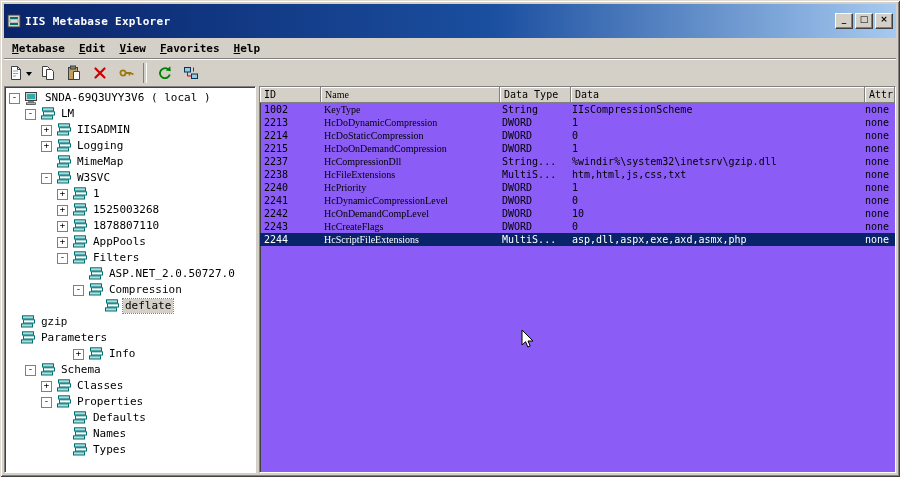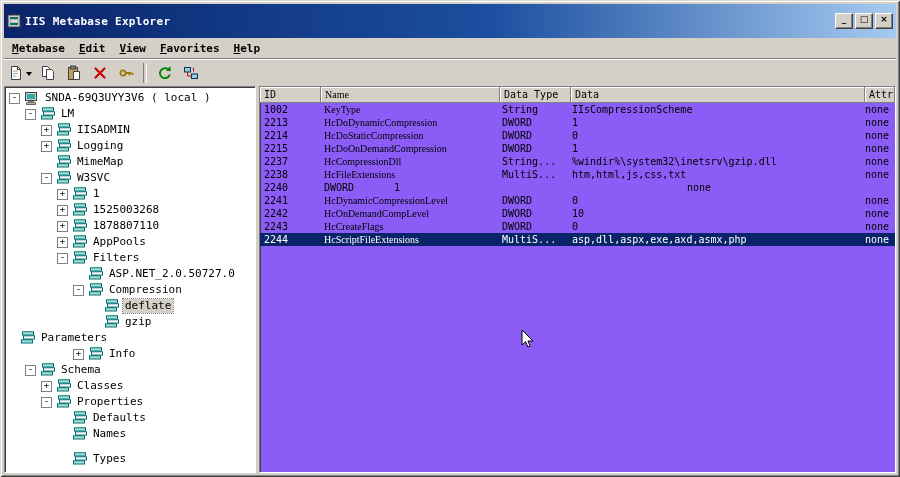--- a/index.html
+++ b/index.html
@@ -305,21 +305,21 @@
             <svg width="16" height="14" viewBox="0 0 16 14">
               <g stroke="#007070" stroke-width="1">
                 <rect x="2.5" y="0.8" width="11" height="3.2" fill="#aadddd"></rect>
                 <rect x="3.5" y="4.8" width="11" height="3.2" fill="#ffffff"></rect>
                 <rect x="1.5" y="8.8" width="11" height="3.2" fill="#aadddd"></rect>
               </g>
             </svg>
           </span>
           <span class="tree-label selected">deflate</span>
         </div>
-        <div class="tree-row" style="padding-left: 84px;">
+        <div class="tree-row" style=" font-family: Liberation Mono, monospace;">
           <span class="exp-spacer"></span>
           <span class="icon tree-icon">
             <svg width="16" height="14" viewBox="0 0 16 14">
               <g stroke="#007070" stroke-width="1">
                 <rect x="2.5" y="0.8" width="11" height="3.2" fill="#aadddd"></rect>
                 <rect x="3.5" y="4.8" width="11" height="3.2" fill="#ffffff"></rect>
                 <rect x="1.5" y="8.8" width="11" height="3.2" fill="#aadddd"></rect>
               </g>
             </svg>
           </span>
@@ -409,21 +409,21 @@
             <svg width="16" height="14" viewBox="0 0 16 14">
               <g stroke="#007070" stroke-width="1">
                 <rect x="2.5" y="0.8" width="11" height="3.2" fill="#aadddd"></rect>
                 <rect x="3.5" y="4.8" width="11" height="3.2" fill="#ffffff"></rect>
                 <rect x="1.5" y="8.8" width="11" height="3.2" fill="#aadddd"></rect>
               </g>
             </svg>
           </span>
           <span class="tree-label">Names</span>
         </div>
-        <div class="tree-row" style="padding-left: 52px; margin-top: 9px;">
+        <div class="tree-row" style="padding-left: 52px;">
           <span class="exp-spacer"></span>
           <span class="icon tree-icon">
             <svg width="16" height="14" viewBox="0 0 16 14">
               <g stroke="#007070" stroke-width="1">
                 <rect x="2.5" y="0.8" width="11" height="3.2" fill="#aadddd"></rect>
                 <rect x="3.5" y="4.8" width="11" height="3.2" fill="#ffffff"></rect>
                 <rect x="1.5" y="8.8" width="11" height="3.2" fill="#aadddd"></rect>
               </g>
             </svg>
           </span>
@@ -477,20 +477,21 @@
           </div>
           <div class="lrow">
             <div class="lcell c0">2238</div>
             <div class="lcell c1">HcFileExtensions</div>
             <div class="lcell c2">MultiS...</div>
             <div class="lcell c3">htm,html,js,css,txt</div>
             <div class="lcell c4">none</div>
           </div>
           <div class="lrow">
             <div class="lcell c0">2240</div>
+            <div class="lcell c1">HcPriority</div>
             <div class="lcell c2">DWORD</div>
             <div class="lcell c3">1</div>
             <div class="lcell c4">none</div>
           </div>
           <div class="lrow">
             <div class="lcell c0">2241</div>
             <div class="lcell c1">HcDynamicCompressionLevel</div>
             <div class="lcell c2">DWORD</div>
             <div class="lcell c3">0</div>
             <div class="lcell c4">none</div>

